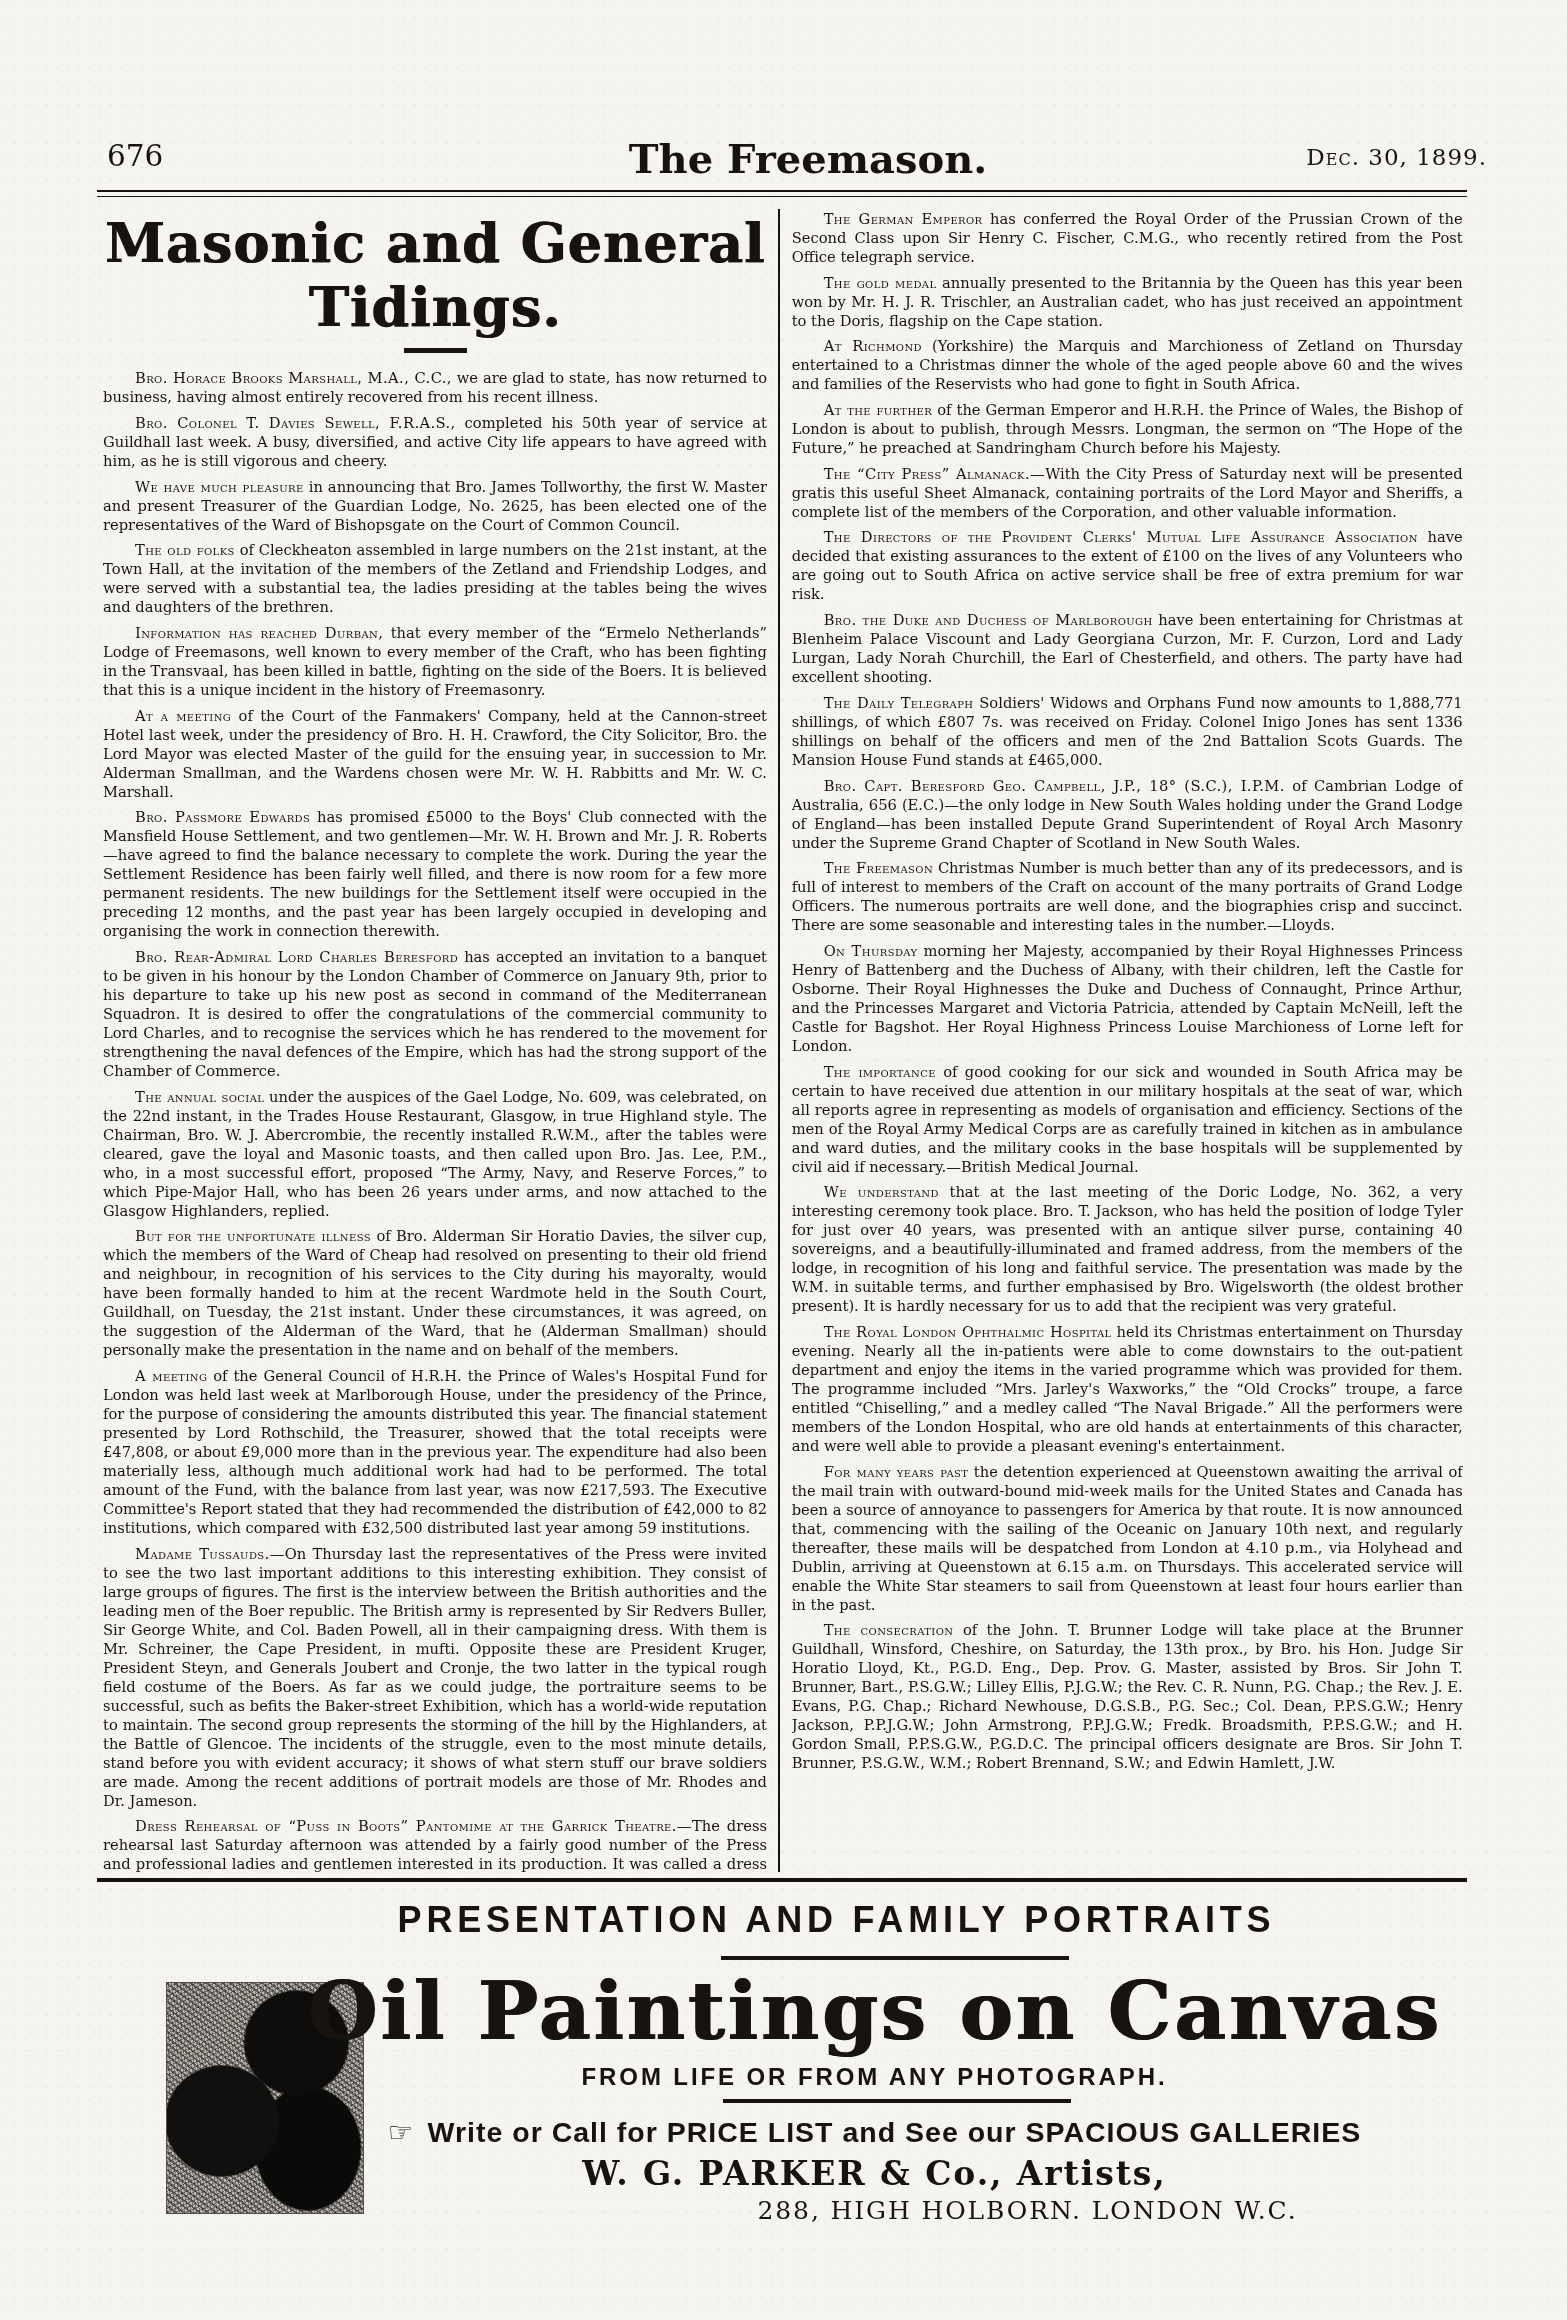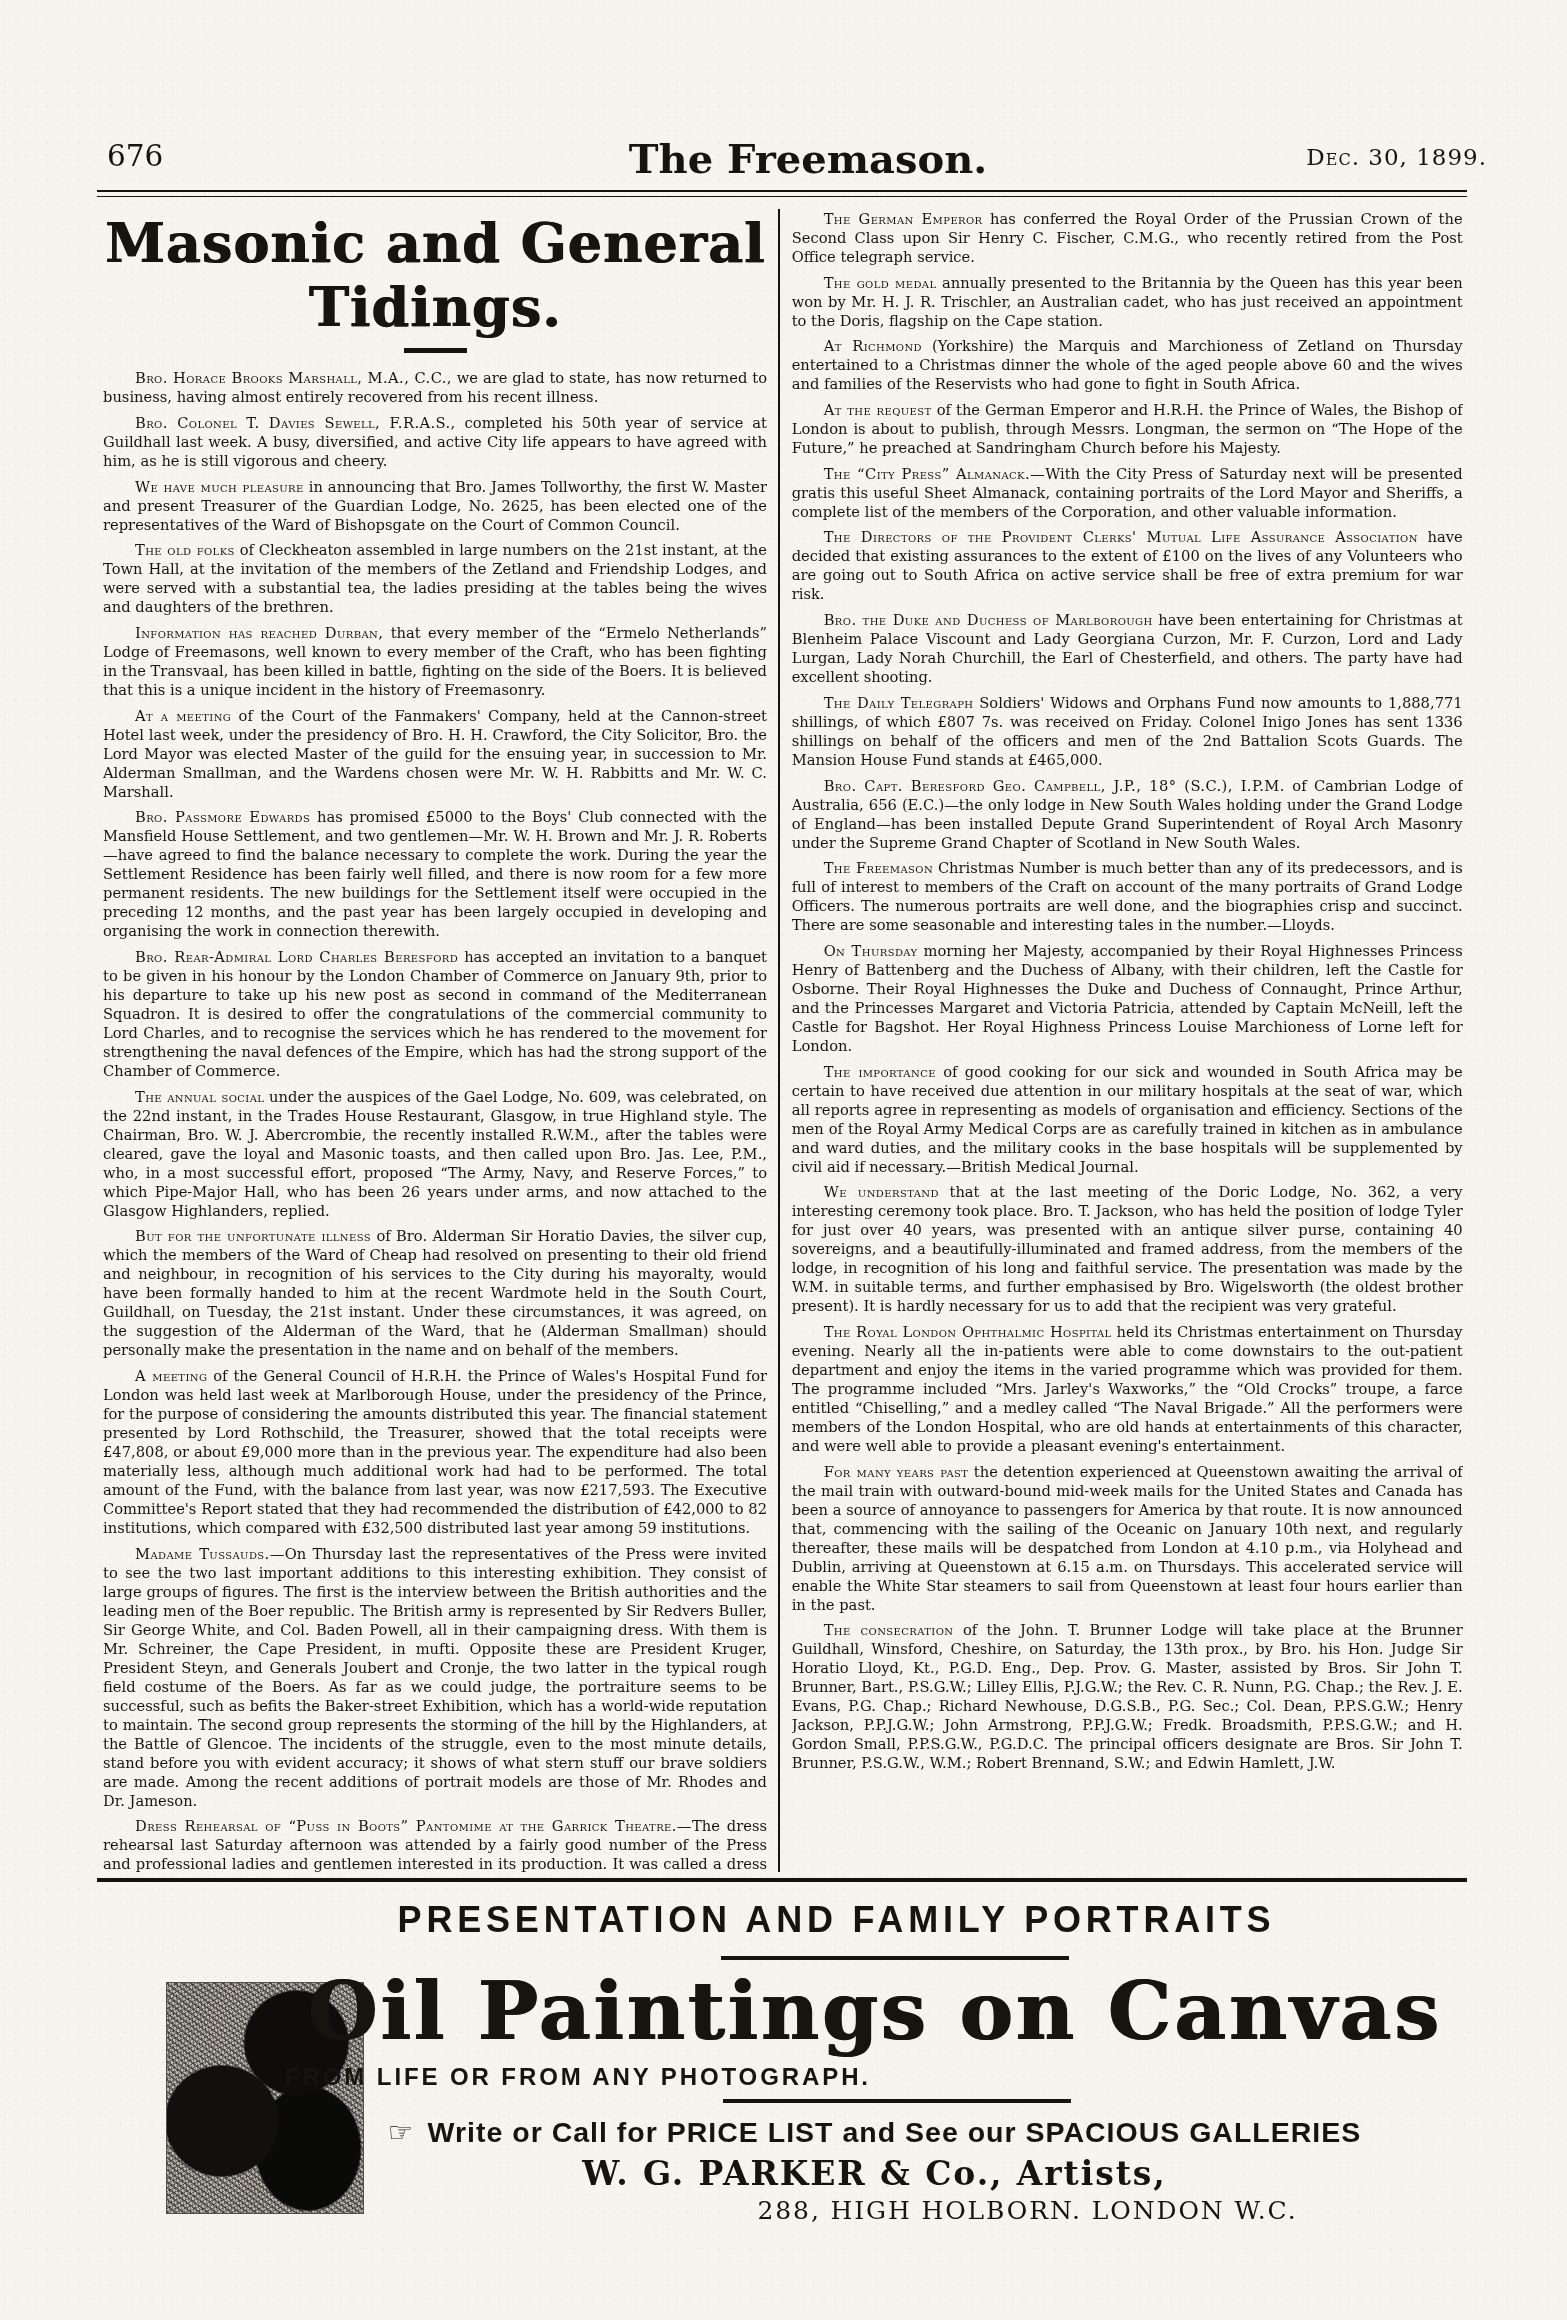--- a/index.html
+++ b/index.html
@@ -70,21 +70,21 @@
   .ad-rule-small{position:absolute;height:3.8px;background:#171410;}
   .rule-a{left:721px;top:74px;width:348px;}
   .rule-b{left:723px;top:217px;width:348px;}
   .ad-main{
     position:absolute;left:285px;top:82px;width:1179px;text-align:center;
     font-size:80px;font-weight:bold;letter-spacing:2.9px;
     text-shadow:1.4px 0 0 currentColor;
     white-space:nowrap;
   }
   .ad-sub{
-    position:absolute;left:285px;top:181px;width:1179px;
+    position:absolute;left:285px;top:181px;width:1179px;text-align:center;
     font-family:"Liberation Sans","DejaVu Sans",sans-serif;
     font-size:24px;font-weight:bold;letter-spacing:2.9px;
   }
   .ad-cta{
     position:absolute;left:266px;top:234px;width:1217px;text-align:center;
     font-family:"Liberation Sans","DejaVu Sans",sans-serif;
     font-size:28.5px;font-weight:bold;letter-spacing:1px;
   }
   .ad-cta .pointer{font-weight:normal;margin-right:13.3px;}
   .ad-company{
@@ -127,21 +127,21 @@
           <p class="para"><span class="lead">Madame Tussauds.—</span><span>On Thursday last the representatives of the Press were invited to see the two last important additions to this interesting exhibition. They consist of large groups of figures. The first is the interview between the British authorities and the leading men of the Boer republic. The British army is represented by Sir Redvers Buller, Sir George White, and Col. Baden Powell, all in their campaigning dress. With them is Mr. Schreiner, the Cape President, in mufti. Opposite these are President Kruger, President Steyn, and Generals Joubert and Cronje, the two latter in the typical rough field costume of the Boers. As far as we could judge, the portraiture seems to be successful, such as befits the Baker-street Exhibition, which has a world-wide reputation to maintain. The second group represents the storming of the hill by the Highlanders, at the Battle of Glencoe. The incidents of the struggle, even to the most minute details, stand before you with evident accuracy; it shows of what stern stuff our brave soldiers are made. Among the recent additions of portrait models are those of Mr. Rhodes and Dr. Jameson.</span></p>
           <p class="para"><span class="lead">Dress Rehearsal of “Puss in Boots” Pantomime at the Garrick Theatre.—</span><span>The dress rehearsal last Saturday afternoon was attended by a fairly good number of the Press and professional ladies and gentlemen interested in its production. It was called a dress rehearsal, but it was not strictly so, for two or three of the leading characters were in ordinary walking costume. The rehearsal lasted fully five hours. It would hardly be fair to criticise the piece; it is far from being in proper working order; it is evident that a great deal of cutting will be required to reduce it to the ordinary duration. There is an abundance of good material; too much so, in fact; a practised discretion will compress it within due bounds. Miss Letty Lind has a good part, which ought to be taking when it is well worked up; and the same may be said of Miss Ethel Sydney, who has a pleasing voice, and renders her songs with great taste. Miss Florence Lloyd and Miss Emma Don, have opportunities of distinguishing themselves, which they will doubtless use. The comic element is in the able hands of Mr. Geo. Gray and Mr. George Miller, but their parts are too long, and unless compressed, will become tedious. The ladies of the ballet appear to have been well trained—the military manœuvres are executed with smartness and precision. The music throughout is pretty, there are some topical songs which are likely to suit the taste of future audiences. We believe that, on the whole, the pantomime will draw. We heartily wish it a full tide of success.</span></p>
         </div>
     </div>
     <div class="col-divider"></div>
     <div class="col col-right">
       <div>
           <p class="para"><span class="lead">The German Emperor</span><span> has conferred the Royal Order of the Prussian Crown of the Second Class upon Sir Henry C. Fischer, C.M.G., who recently retired from the Post Office telegraph service.</span></p>
           <p class="para"><span class="lead">The gold medal</span><span> annually presented to the Britannia by the Queen has this year been won by Mr. H. J. R. Trischler, an Australian cadet, who has just received an appointment to the Doris, flagship on the Cape station.</span></p>
           <p class="para"><span class="lead">At Richmond</span><span> (Yorkshire) the Marquis and Marchioness of Zetland on Thursday entertained to a Christmas dinner the whole of the aged people above 60 and the wives and families of the Reservists who had gone to fight in South Africa.</span></p>
-          <p class="para"><span class="lead">At the request</span><span> of the German Emperor and H.R.H. the Prince of Wales, the Bishop of London is about to publish, through Messrs. Longman, the sermon on “The Hope of the Future,” he preached at Sandringham Church before his Majesty.</span></p>
+          <p class="para"><span class="lead">At the further</span><span> of the German Emperor and H.R.H. the Prince of Wales, the Bishop of London is about to publish, through Messrs. Longman, the sermon on “The Hope of the Future,” he preached at Sandringham Church before his Majesty.</span></p>
           <p class="para"><span class="lead">The “City Press” Almanack.—</span><span>With the City Press of Saturday next will be presented gratis this useful Sheet Almanack, containing portraits of the Lord Mayor and Sheriffs, a complete list of the members of the Corporation, and other valuable information.</span></p>
           <p class="para"><span class="lead">The Directors of the Provident Clerks' Mutual Life Assurance Association</span><span> have decided that existing assurances to the extent of £100 on the lives of any Volunteers who are going out to South Africa on active service shall be free of extra premium for war risk.</span></p>
           <p class="para"><span class="lead">Bro. the Duke and Duchess of Marlborough</span><span> have been entertaining for Christmas at Blenheim Palace Viscount and Lady Georgiana Curzon, Mr. F. Curzon, Lord and Lady Lurgan, Lady Norah Churchill, the Earl of Chesterfield, and others. The party have had excellent shooting.</span></p>
           <p class="para"><span class="lead">The Daily Telegraph</span><span> Soldiers' Widows and Orphans Fund now amounts to 1,888,771 shillings, of which £807 7s. was received on Friday. Colonel Inigo Jones has sent 1336 shillings on behalf of the officers and men of the 2nd Battalion Scots Guards. The Mansion House Fund stands at £465,000.</span></p>
           <p class="para"><span class="lead">Bro. Capt. Beresford Geo. Campbell, J.P., 18° (S.C.), I.P.M.</span><span> of Cambrian Lodge of Australia, 656 (E.C.)—the only lodge in New South Wales holding under the Grand Lodge of England—has been installed Depute Grand Superintendent of Royal Arch Masonry under the Supreme Grand Chapter of Scotland in New South Wales.</span></p>
           <p class="para"><span class="lead">The Freemason</span><span> Christmas Number is much better than any of its predecessors, and is full of interest to members of the Craft on account of the many portraits of Grand Lodge Officers. The numerous portraits are well done, and the biographies crisp and succinct. There are some seasonable and interesting tales in the number.—Lloyds.</span></p>
           <p class="para"><span class="lead">On Thursday</span><span> morning her Majesty, accompanied by their Royal Highnesses Princess Henry of Battenberg and the Duchess of Albany, with their children, left the Castle for Osborne. Their Royal Highnesses the Duke and Duchess of Connaught, Prince Arthur, and the Princesses Margaret and Victoria Patricia, attended by Captain McNeill, left the Castle for Bagshot. Her Royal Highness Princess Louise Marchioness of Lorne left for London.</span></p>
           <p class="para"><span class="lead">The importance</span><span> of good cooking for our sick and wounded in South Africa may be certain to have received due attention in our military hospitals at the seat of war, which all reports agree in representing as models of organisation and efficiency. Sections of the men of the Royal Army Medical Corps are as carefully trained in kitchen as in ambulance and ward duties, and the military cooks in the base hospitals will be supplemented by civil aid if necessary.—British Medical Journal.</span></p>
           <p class="para"><span class="lead">We understand</span><span> that at the last meeting of the Doric Lodge, No. 362, a very interesting ceremony took place. Bro. T. Jackson, who has held the position of lodge Tyler for just over 40 years, was presented with an antique silver purse, containing 40 sovereigns, and a beautifully-illuminated and framed address, from the members of the lodge, in recognition of his long and faithful service. The presentation was made by the W.M. in suitable terms, and further emphasised by Bro. Wigelsworth (the oldest brother present). It is hardly necessary for us to add that the recipient was very grateful.</span></p>
           <p class="para"><span class="lead">The Royal London Ophthalmic Hospital</span><span> held its Christmas entertainment on Thursday evening. Nearly all the in-patients were able to come downstairs to the out-patient department and enjoy the items in the varied programme which was provided for them. The programme included “Mrs. Jarley's Waxworks,” the “Old Crocks” troupe, a farce entitled “Chiselling,” and a medley called “The Naval Brigade.” All the performers were members of the London Hospital, who are old hands at entertainments of this character, and were well able to provide a pleasant evening's entertainment.</span></p>

